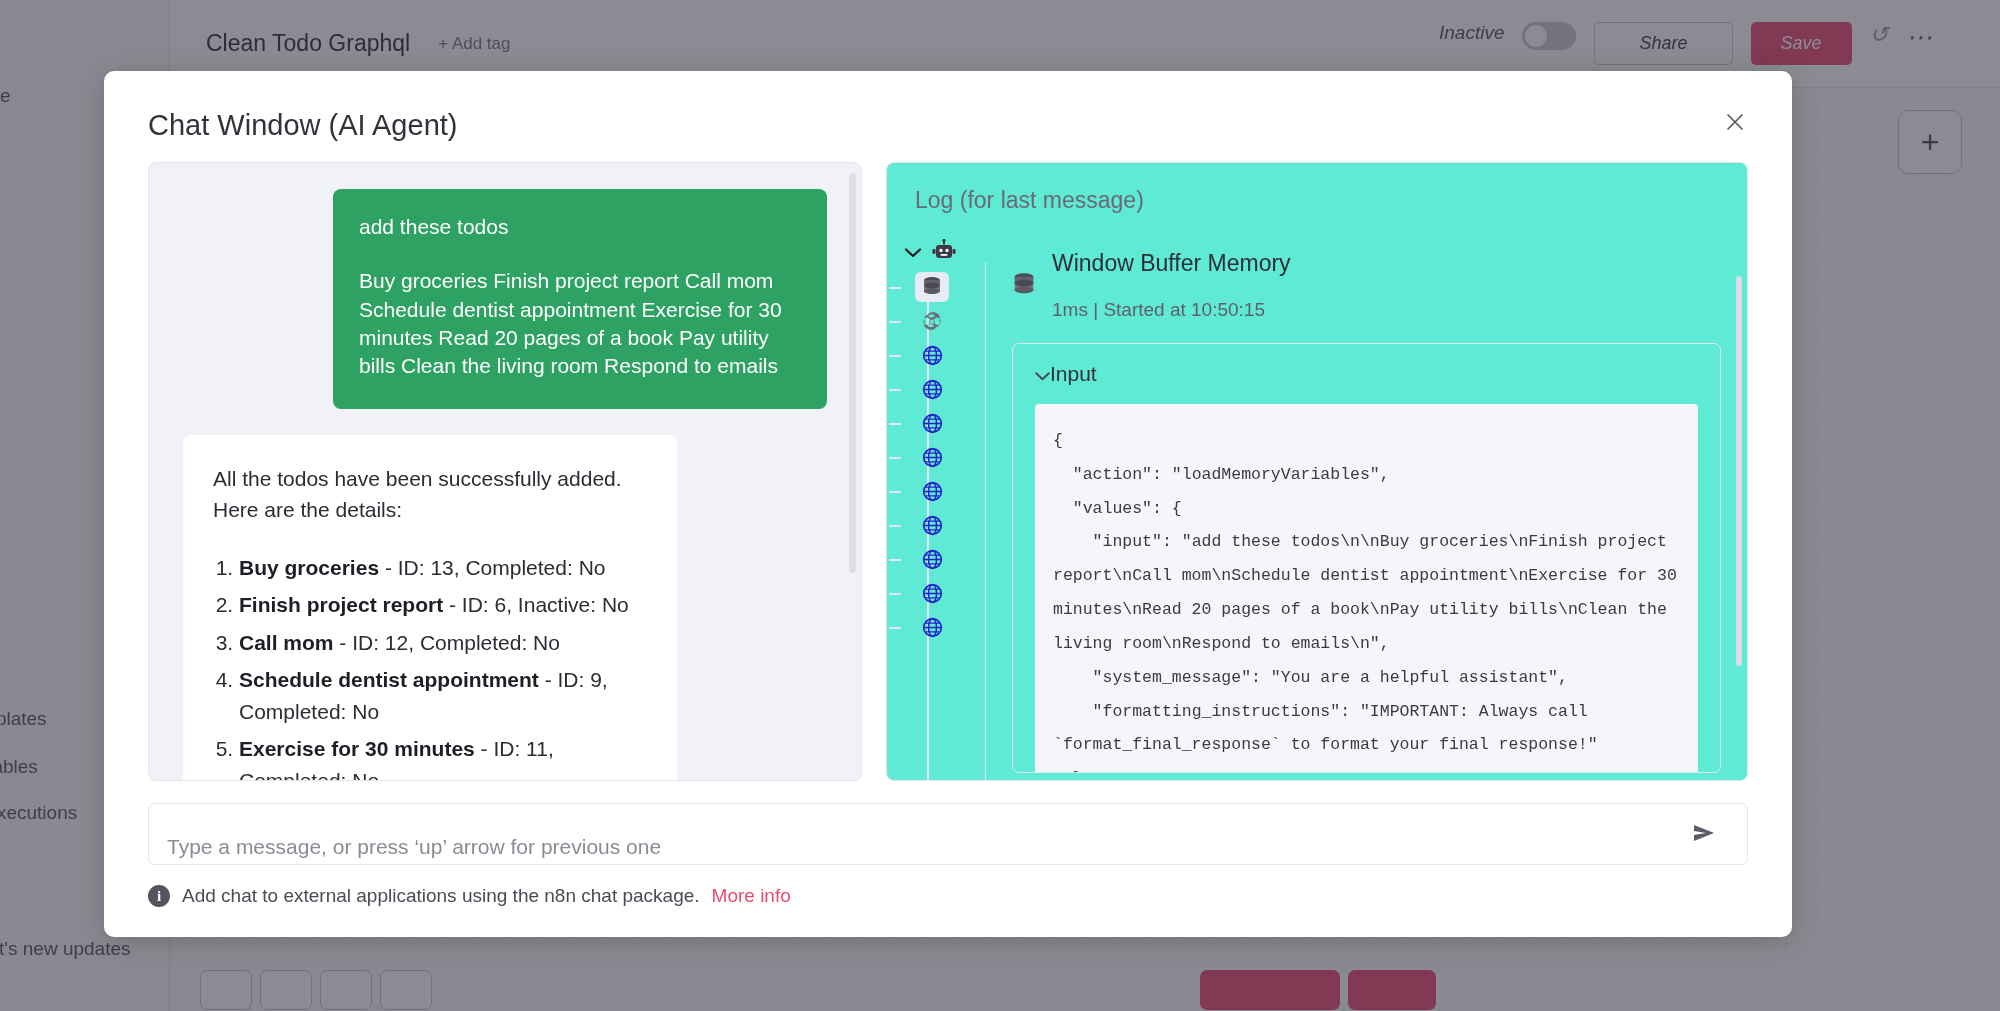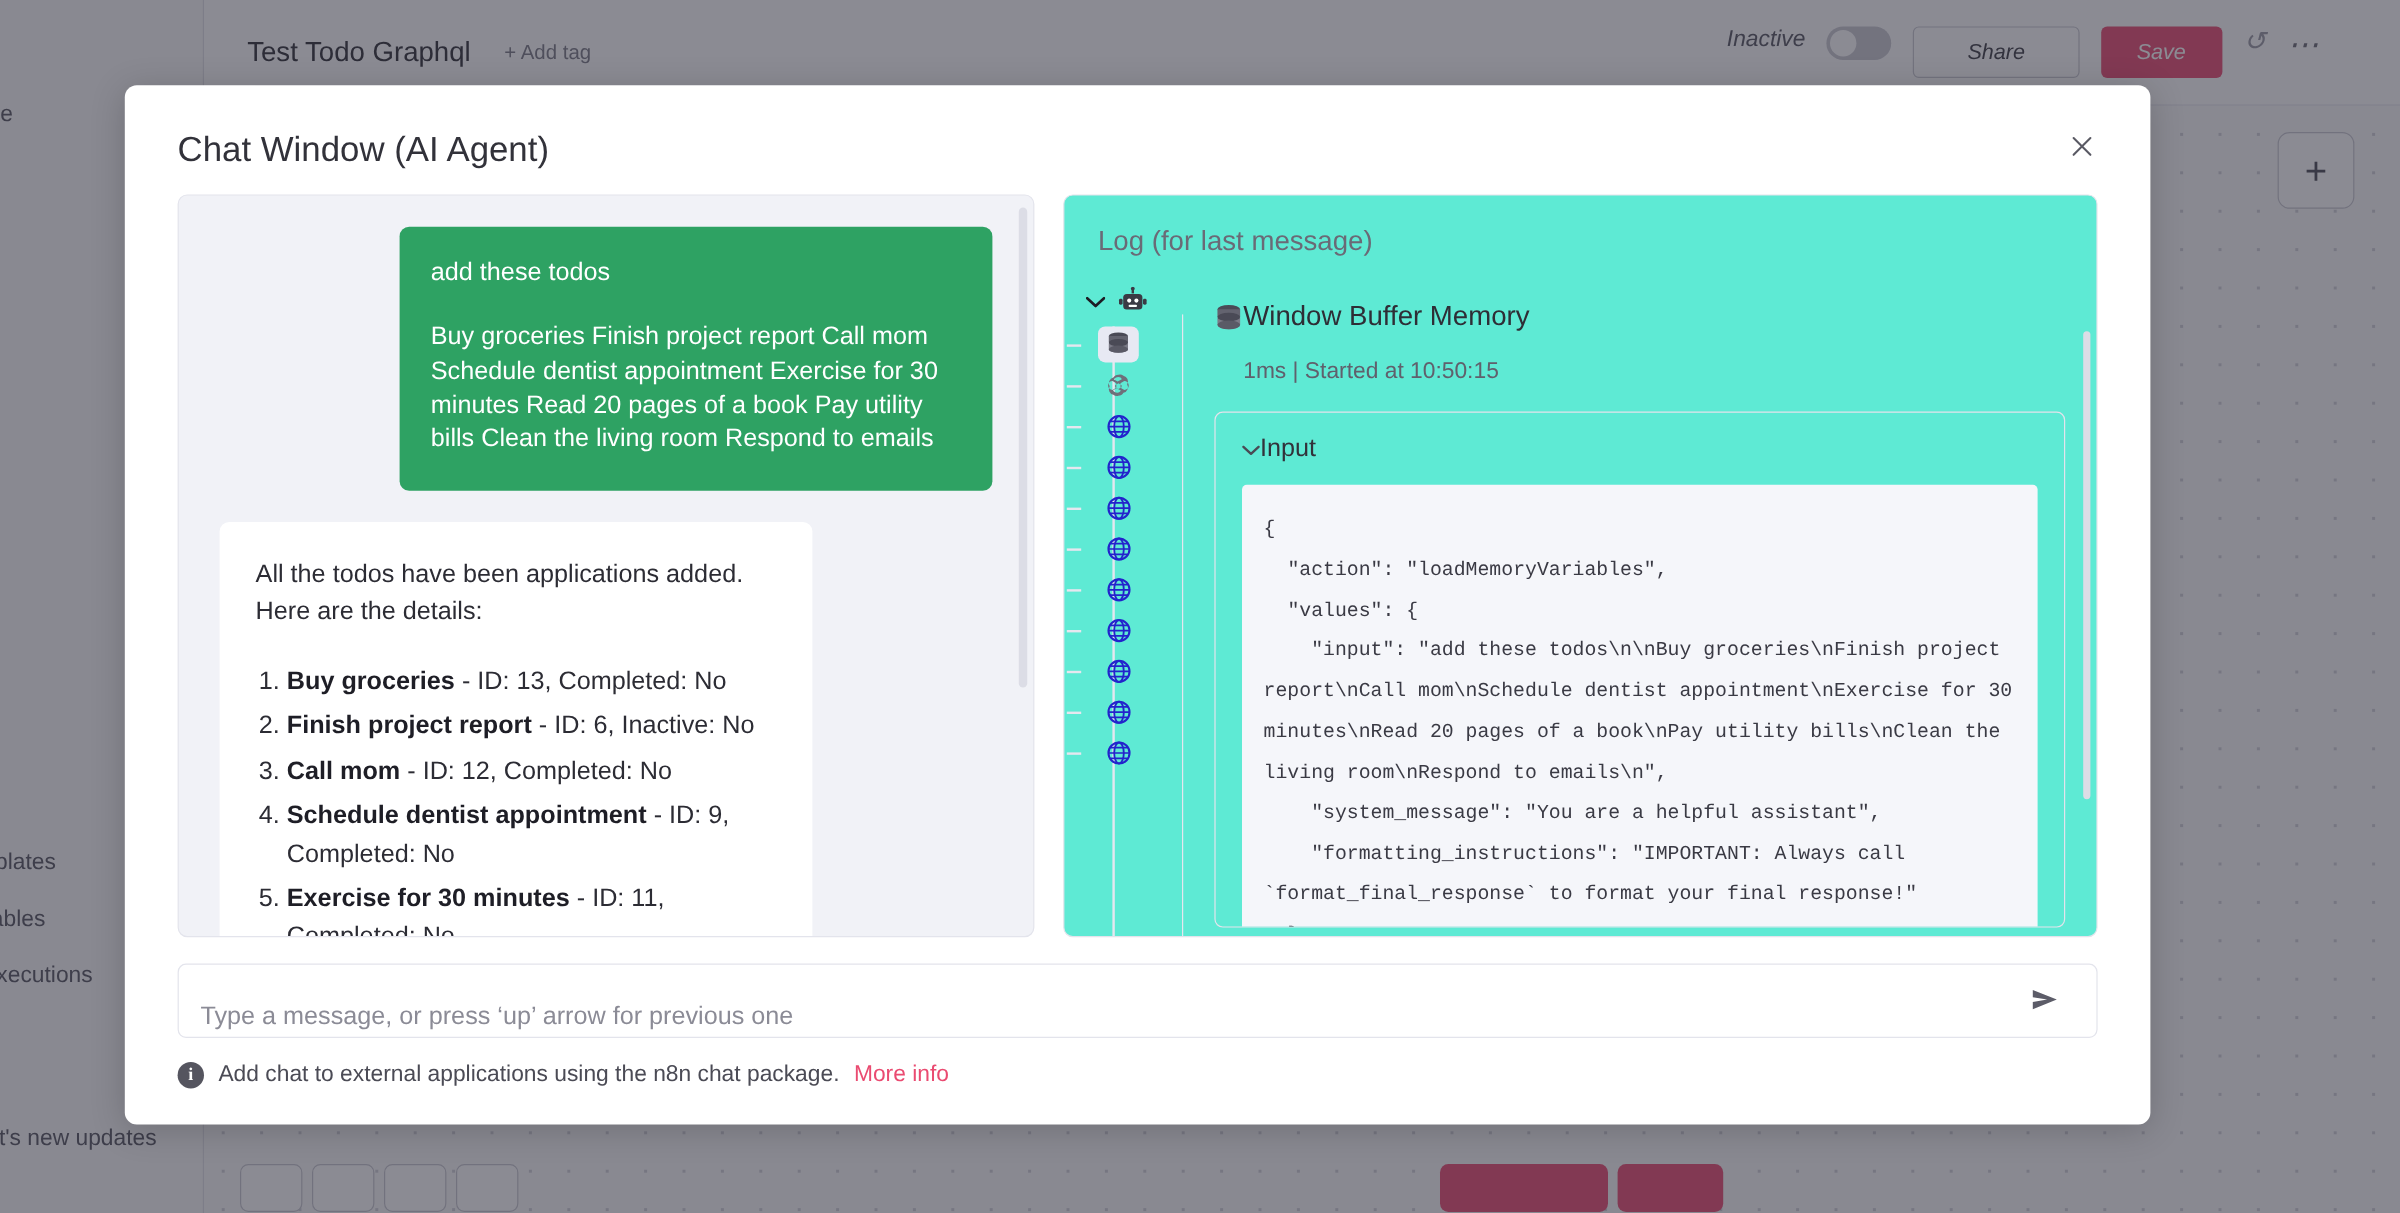--- a/index.html
+++ b/index.html
@@ -218,21 +218,21 @@
     margin-top: 34px;
     flex-shrink: 0;
   }
   .log-detail {
     flex: 1;
     padding: 22px 26px 0 26px;
     min-width: 0;
     overflow: hidden;
     position: relative;
   }
-  .detail-head { display: flex; align-items: flex-start; }
+  .detail-head { display: flex; gap: 16px; align-items: center; }
   .detail-title { font-size: 23px; color: #2e2e36; }
   .detail-sub { font-size: 19px; color: #60606c; margin-top: 22px; }
   .detail-card {
     margin-top: 22px;
     border: 1px solid #e3e4ec;
     border-radius: 7px;
     overflow: hidden;
     height: 430px;
   }
   .detail-card-head {
@@ -306,21 +306,21 @@
   <div class="bg-sidebar">
     <div class="bg-sidebar-item" style="top:85px">Home</div>
     <div class="bg-sidebar-item" style="top:708px">Templates</div>
     <div class="bg-sidebar-item" style="top:756px">Variables</div>
     <div class="bg-sidebar-item" style="top:802px">All executions</div>
 
     <div class="bg-sidebar-item" style="top:938px">What's new updates</div>
   </div>
 
   <div class="bg-header">
-    <span class="bg-wf-name">Test Todo Graphql</span>
+    <span class="bg-wf-name">Clean Todo Graphql</span>
     <span class="bg-add-tag">+ Add tag</span>
     <div class="bg-header-right">
       <span class="bg-inactive-label">Inactive</span>
       <div class="bg-toggle"></div>
       <div class="bg-btn-share">Share</div>
       <div class="bg-btn-save">Save</div>
       <span class="bg-icon-circle">↺</span>
       <span class="bg-icon-dots">⋯</span>
     </div>
   </div>
@@ -354,21 +354,21 @@
 
     <div class="messages-panel">
       <div class="messages-scroll">
 
         <div class="msg-user">
           <div class="msg-user-first">add these todos</div>
           <div>Buy groceries Finish project report Call mom Schedule dentist appointment Exercise for 30 minutes Read 20 pages of a book Pay utility bills Clean the living room Respond to emails</div>
         </div>
 
         <div class="msg-bot">
-          <p>All the todos have been applications added. Here are the details:</p>
+          <p>All the todos have been successfully added. Here are the details:</p>
           <ol>
             <li><b>Buy groceries</b><span> - ID: 13, Completed: No</span></li>
             <li><b>Finish project report</b><span> - ID: 6, Inactive: No</span></li>
             <li><b>Call mom</b><span> - ID: 12, Completed: No</span></li>
             <li><b>Schedule dentist appointment</b><span> - ID: 9, Completed: No</span></li>
             <li><b>Exercise for 30 minutes</b><span> - ID: 11, Completed: No</span></li>
             <li><b>Read 20 pages of a book</b><span> - ID: 14, Completed: No</span></li>
 
           </ol>
         </div>

